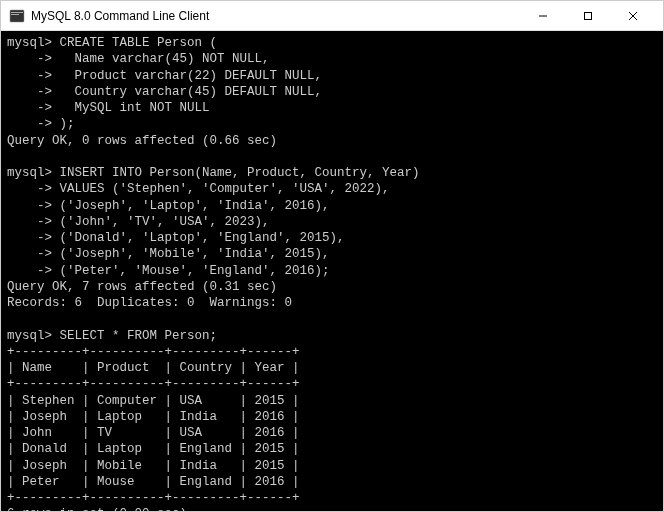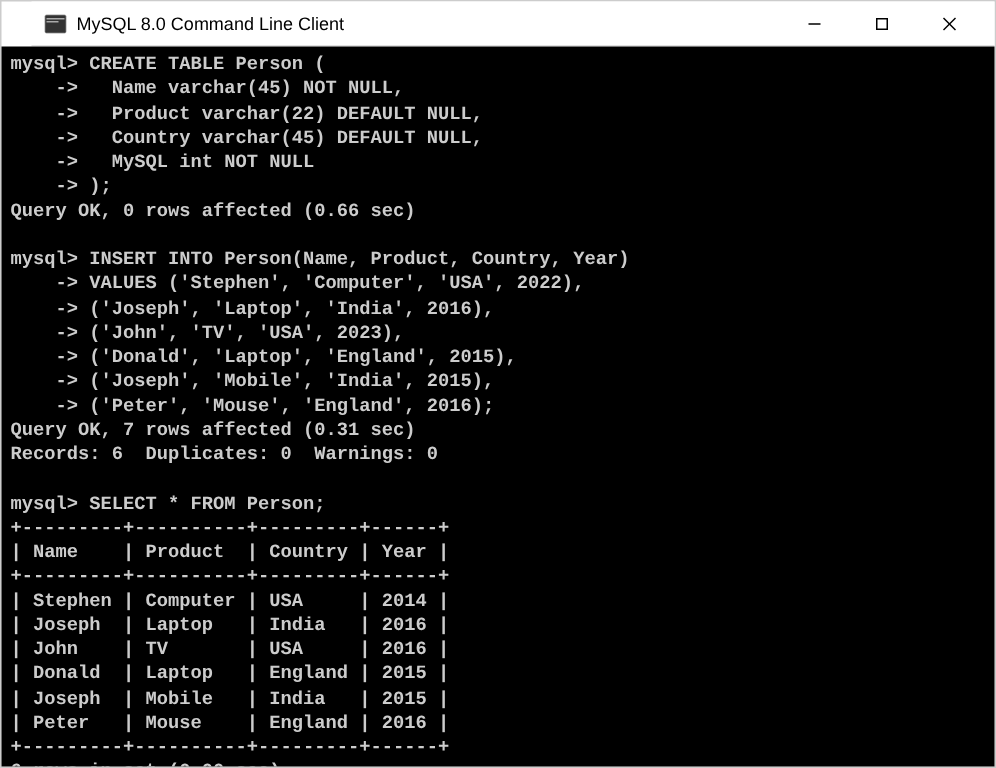--- a/index.html
+++ b/index.html
@@ -18,21 +18,20 @@
       display: flex;
       flex-direction: column;
     }
     .titlebar {
       height: 30px;
       background: #fff;
       display: flex;
       align-items: center;
       padding: 0 8px;
       border-bottom: 1px solid #e0e0e0;
-      margin-left: 20px;
     }
     .titlebar-icon {
       width: 16px;
       height: 16px;
       margin-right: 6px;
       display: inline-flex;
       align-items: center;
       justify-content: center;
     }
     .titlebar-title {
@@ -58,21 +57,21 @@
       flex: 1;
       background: #000;
       color: #ccc;
       font-family: Consolas, "Courier New", monospace;
       font-size: 12.5px;
       line-height: 1.3;
       padding: 4px 6px;
       overflow: hidden;
       white-space: pre;
     }
-    .terminal-line { white-space: pre; font-weight: bold; }
+    .terminal-line { white-space: pre; }
     .svg-icon { width: 16px; height: 16px; }
   </style>
 </head>
 <body>
 
 <div class="window">
   <div class="titlebar">
     <span class="titlebar-icon">
       <svg class="svg-icon" viewBox="0 0 16 16">
         <rect x="1" y="2" width="14" height="12" rx="1" fill="#333" stroke="#888" stroke-width="0.5"></rect>
@@ -116,21 +115,21 @@
 <span class="terminal-line"><span>    -&gt;</span> <span>('Donald', 'Laptop', 'England', 2015),</span></span>
 <span class="terminal-line"><span>    -&gt;</span> <span>('Joseph', 'Mobile', 'India', 2015),</span></span>
 <span class="terminal-line"><span>    -&gt;</span> <span>('Peter', 'Mouse', 'England', 2016);</span></span>
 <span class="terminal-line">Query OK, 7 rows affected (0.31 sec)</span>
 <span class="terminal-line">Records: 6  Duplicates: 0  Warnings: 0</span>
 
 <span class="terminal-line"><span>mysql&gt;</span> <span>SELECT * FROM Person;</span></span>
 <span class="terminal-line">+---------+----------+---------+------+</span>
 <span class="terminal-line">| Name    | Product  | Country | Year |</span>
 <span class="terminal-line">+---------+----------+---------+------+</span>
-<span class="terminal-line">| Stephen | Computer | USA     | 2014 |</span>
+<span class="terminal-line">| Stephen | Computer | USA     | 2015 |</span>
 <span class="terminal-line">| Joseph  | Laptop   | India   | 2016 |</span>
 <span class="terminal-line">| John    | TV       | USA     | 2016 |</span>
 <span class="terminal-line">| Donald  | Laptop   | England | 2015 |</span>
 <span class="terminal-line">| Joseph  | Mobile   | India   | 2015 |</span>
 <span class="terminal-line">| Peter   | Mouse    | England | 2016 |</span>
 <span class="terminal-line">+---------+----------+---------+------+</span>
 <span class="terminal-line">6 rows in set (0.00 sec)</span></div>
 </div>
 
 </body></html>

